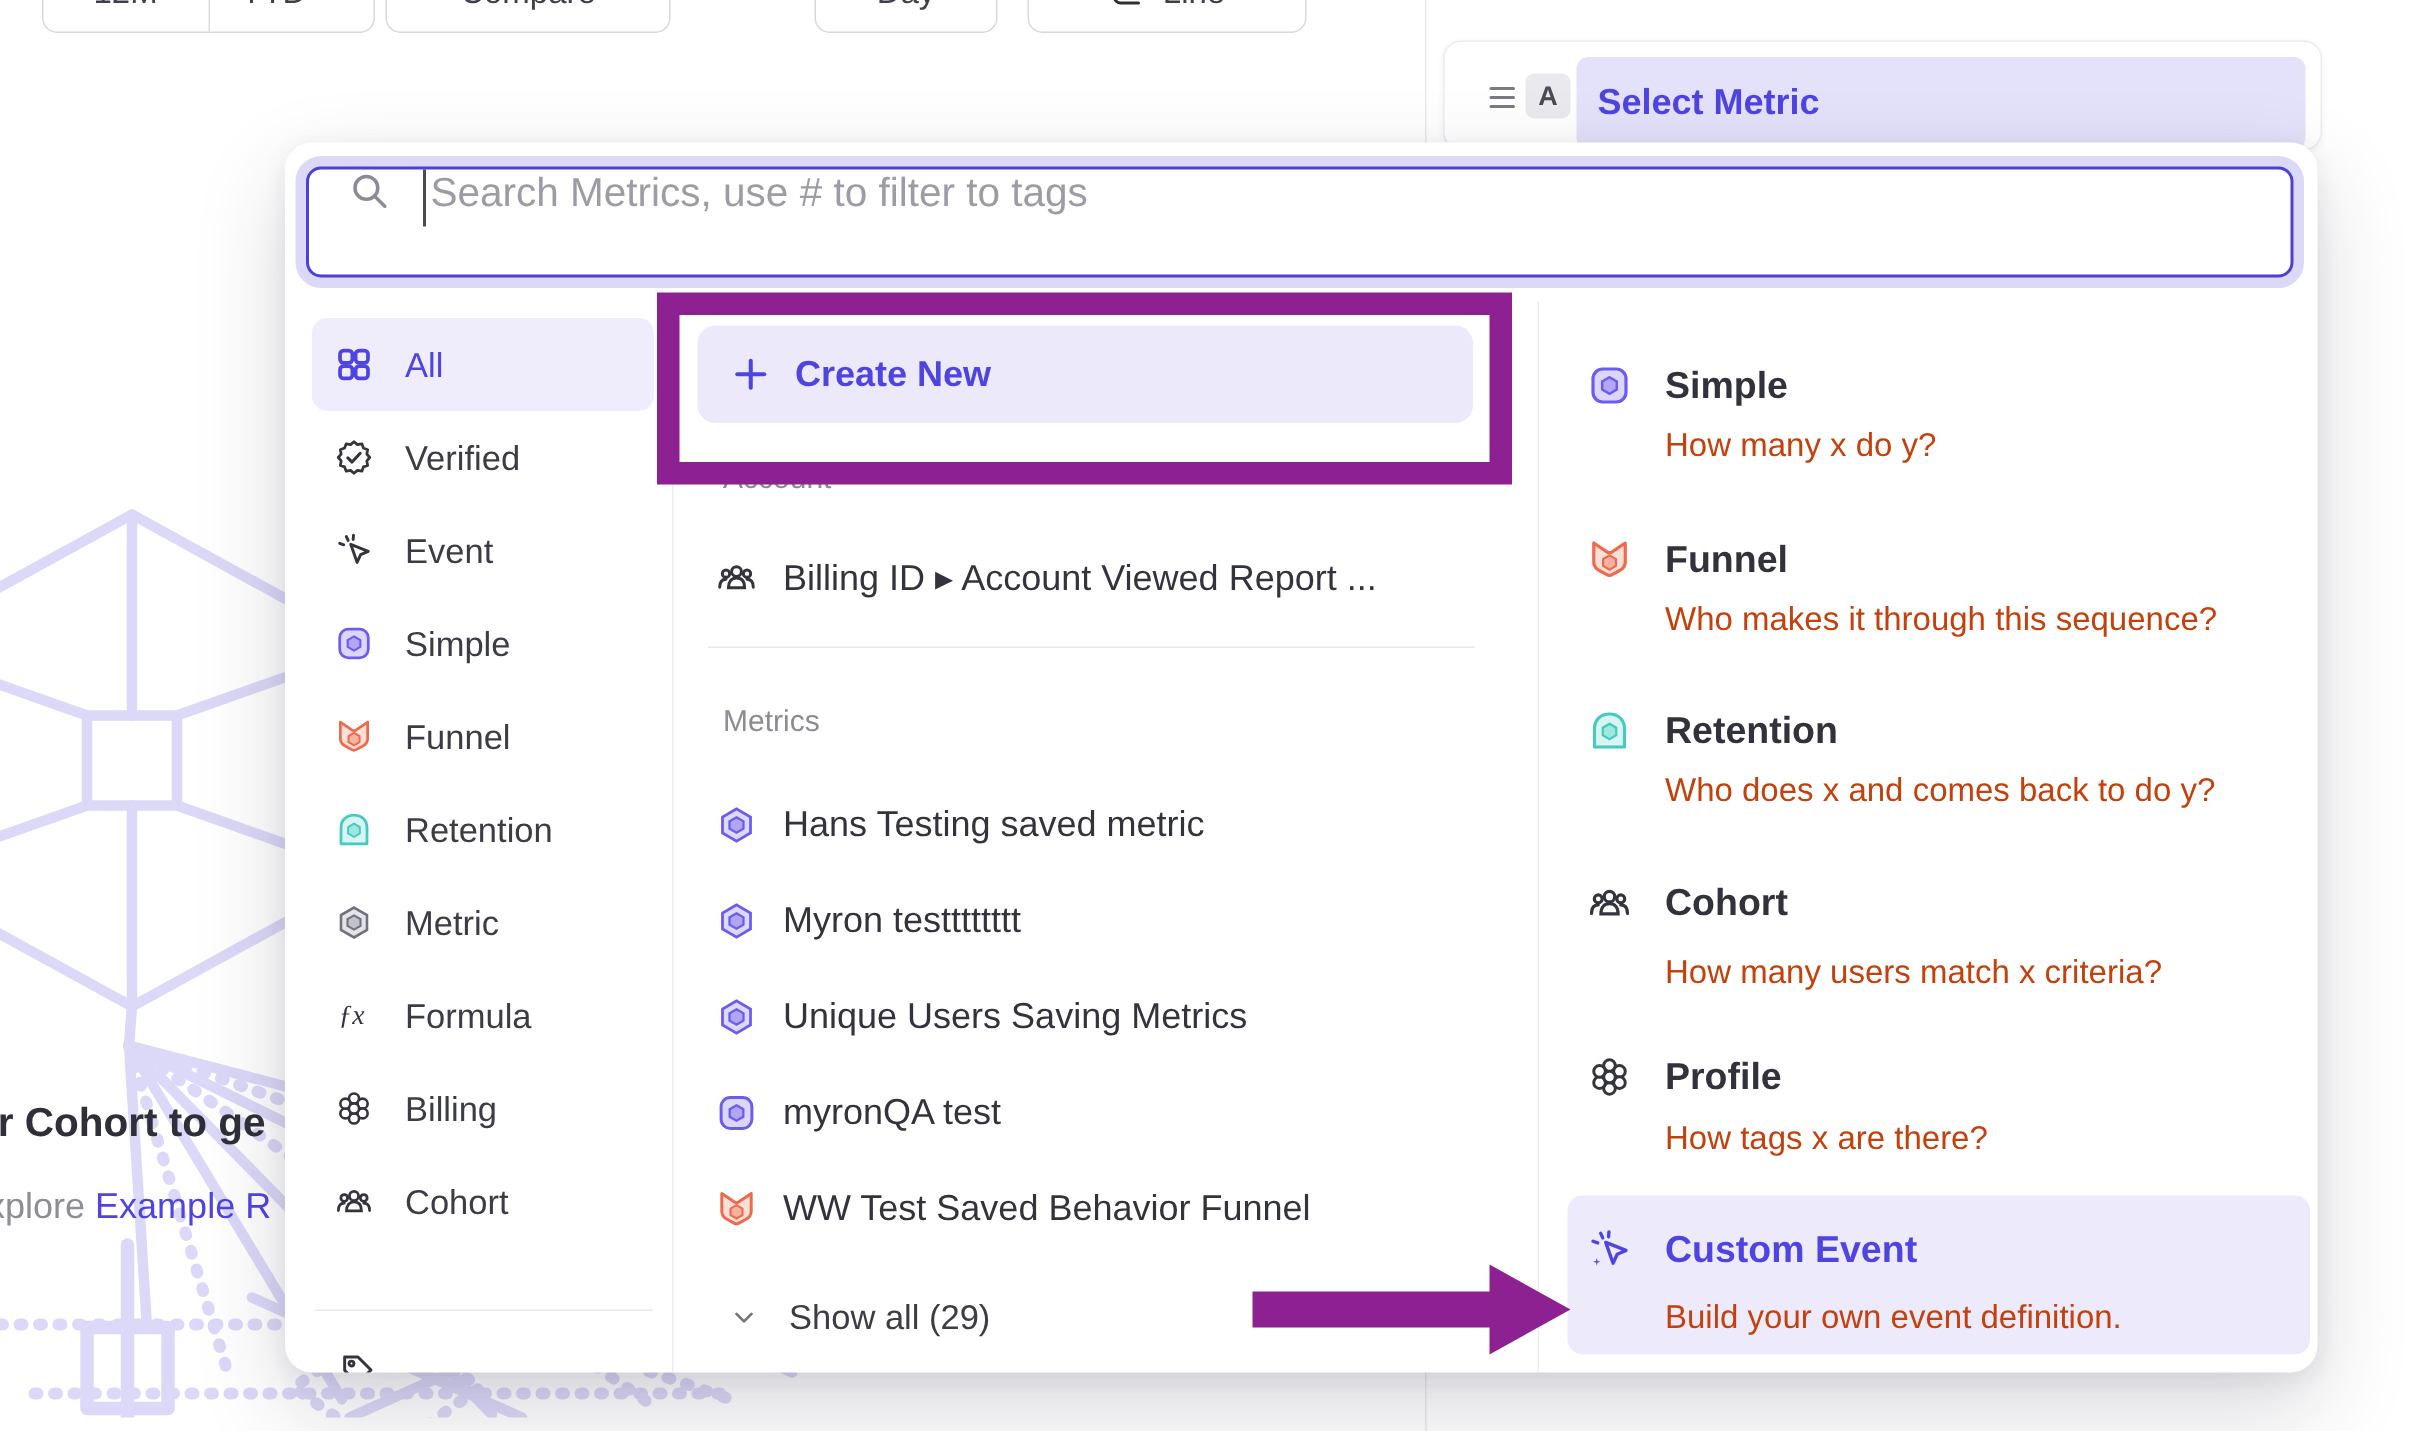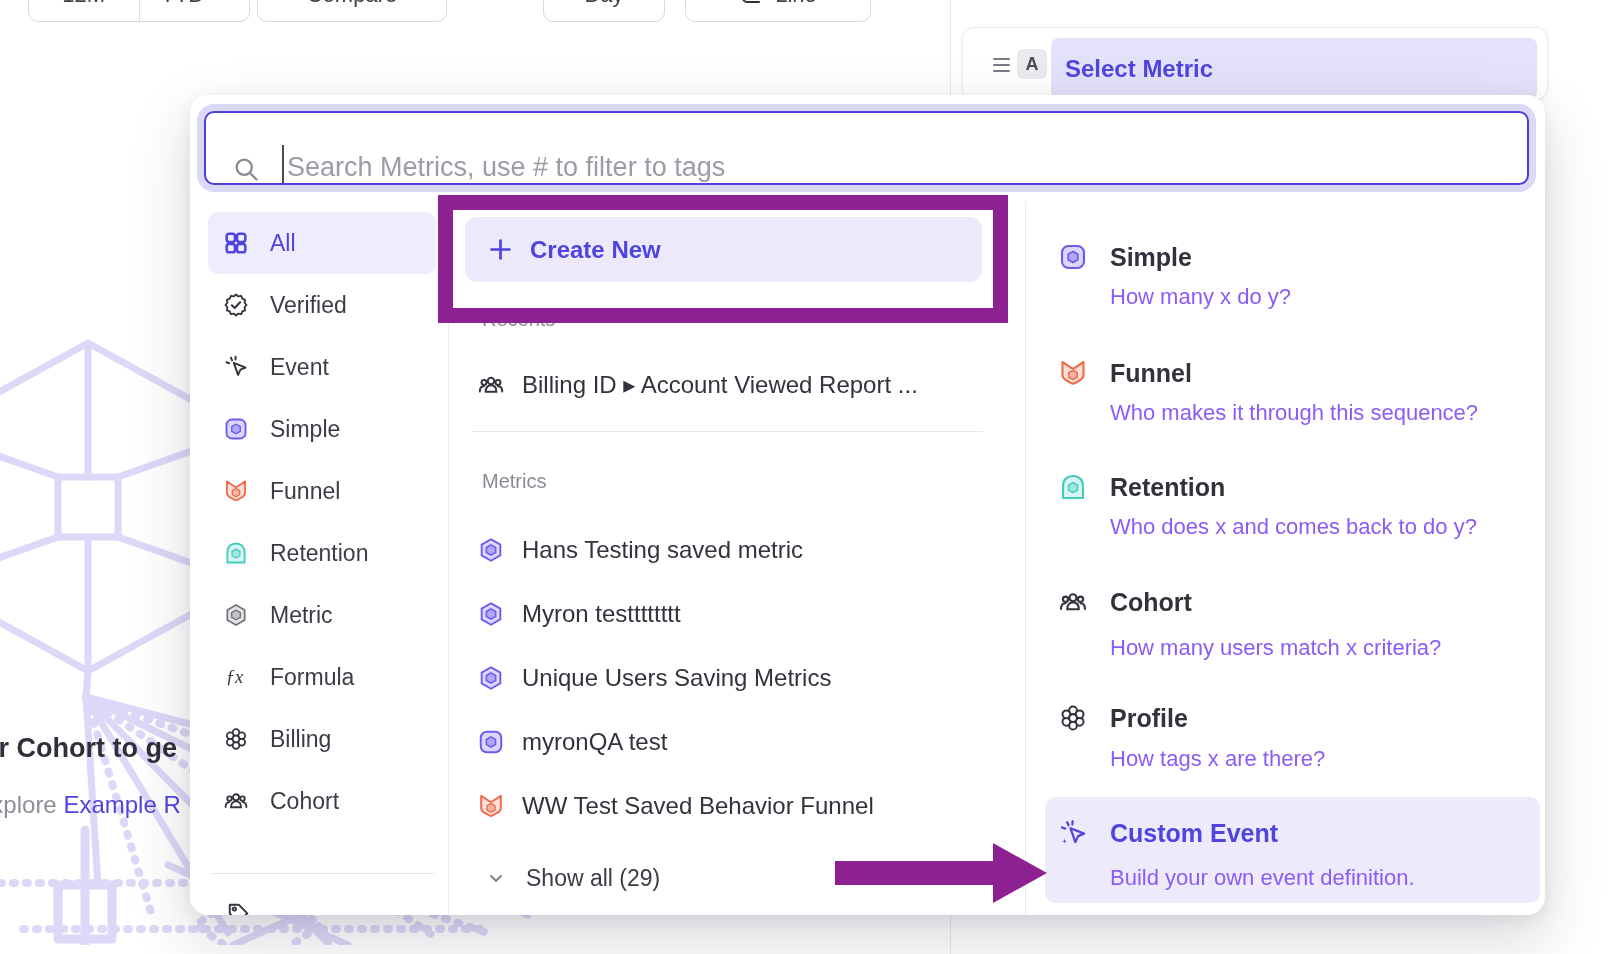--- a/index.html
+++ b/index.html
@@ -33,21 +33,21 @@
               font-size:18px; font-weight:700; color:#4b4b55; display:flex; align-items:center; justify-content:center; }
   .qb-pill { position:absolute; left:88px; top:10px; right:10px; height:62px; background:#e4e1fa; border-radius:8px;
              display:flex; align-items:center; padding-left:14px; font-size:24px; font-weight:600; color:#4f44e0; cursor:pointer; }
 
   
   .modal { position:absolute; left:190px; top:95px; width:1355px; height:820px; background:#fff; border-radius:18px;
            box-shadow:0 24px 60px rgba(40,40,60,.18), 0 4px 16px rgba(40,40,60,.08); overflow:hidden; z-index:10; }
 
   .search { position:absolute; left:14px; top:16px; width:1325px; height:74px; background:#fff;
             border:2px solid #4b40d8; border-radius:10px; box-shadow:0 0 0 7px #dcd8f8;
-            display:flex; align-items:flex-end; }
+            display:flex; align-items:flex-start; }
   .search .mag { margin-left:26px; width:28px; height:28px; flex:none; }
   .search .caret { width:2px; height:38px; background:#4b4b55; margin-left:22px; margin-right:3px; }
   .search .ph { font-size:27px; color:#9c9ca6; }
 
   .vdiv { position:absolute; top:106px; bottom:0; width:1px; background:#ebebf0; }
   .vdiv.d1 { left:258px; } .vdiv.d2 { left:835px; }
 
   
   .side { position:absolute; left:18px; top:117px; width:228px; }
   .srow { height:62px; display:flex; align-items:center; padding-left:15px; gap:21px; border-radius:10px; cursor:pointer; }
@@ -70,21 +70,21 @@
   .mrow .txt { margin-left:17px; font-size:24px; font-weight:500; color:#33333d; white-space:nowrap; }
   .mid-div { position:absolute; left:282px; top:336px; width:511px; height:1px; background:#e8e8ed; }
   .show-all { position:absolute; left:296px; top:768px; height:30px; display:flex; align-items:center; cursor:pointer; }
   .show-all .txt { margin-left:20px; font-size:23px; font-weight:500; color:#3c3c46; }
 
   
   .type-hl { position:absolute; left:855px; top:702px; width:495px; height:106px; background:#edeafb; border-radius:10px; }
   .ticon { position:absolute; left:868px; }
   .ttitle { position:absolute; left:920px; font-size:25px; font-weight:600; color:#32323c; line-height:28px; cursor:pointer; }
   .ttitle.purple { color:#4f44e0; }
-  .tdesc { position:absolute; left:920px; font-size:22px; color:#8b5cf6; line-height:24px; }
+  .tdesc { position:absolute; left:920px; font-size:22px; color:#c2410c; line-height:24px; }
 
   
   .anno-box { position:absolute; left:438px; top:195px; width:570px; height:128px; border:15px solid #8e2192; z-index:60; }
   .anno-shaft { position:absolute; left:835px; top:861px; width:160px; height:24px; background:#8e2192; z-index:60; }
   .anno-head { position:absolute; left:993px; top:843px; width:0; height:0; z-index:60;
                border-top:30px solid transparent; border-bottom:30px solid transparent; border-left:54px solid #8e2192; }
 </style>
 </head>
 <body>
 
@@ -265,21 +265,21 @@
     </div>
 
     <div class="create-btn">
       <svg class="plus" viewBox="0 0 24 24" fill="none" stroke="#4f44e0" stroke-width="2.4" stroke-linecap="round">
           <path d="M12 4 L12 20"></path>
           <path d="M4 12 L20 12"></path>
         </svg>
       <span class="clabel">Create New</span>
     </div>
 
-    <div class="sec-label" style="left:292px; top:213px;">Recents</div>
+    <div class="sec-label" style="left:292px; top:213px;">Account</div>
 
     <div class="mrow" style="top:262px;">
       <svg class="ic28" viewBox="0 0 24 24" fill="none" stroke="#34343e" stroke-width="1.7" stroke-linecap="round">
           <circle cx="6" cy="9.8" r="2.1" fill="#fff"></circle>
           <circle cx="18" cy="9.8" r="2.1" fill="#fff"></circle>
           <path d="M2.4 17.6 C2.4 14.6 3.8 13 6 13"></path>
           <path d="M21.6 17.6 C21.6 14.6 20.2 13 18 13"></path>
           <circle cx="12" cy="8.6" r="2.8" fill="#fff"></circle>
           <path d="M7.4 17.8 C7.4 14.2 9.2 12.3 12 12.3 C14.8 12.3 16.6 14.2 16.6 17.8 Z" fill="#fff"></path>
         </svg>

